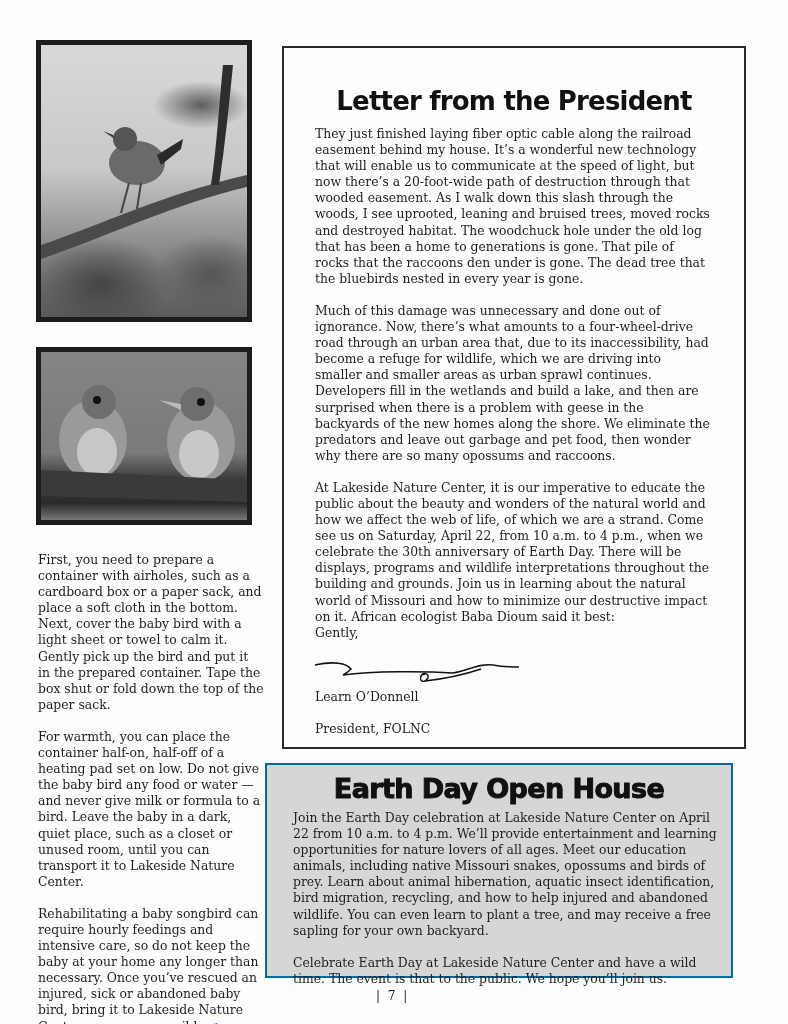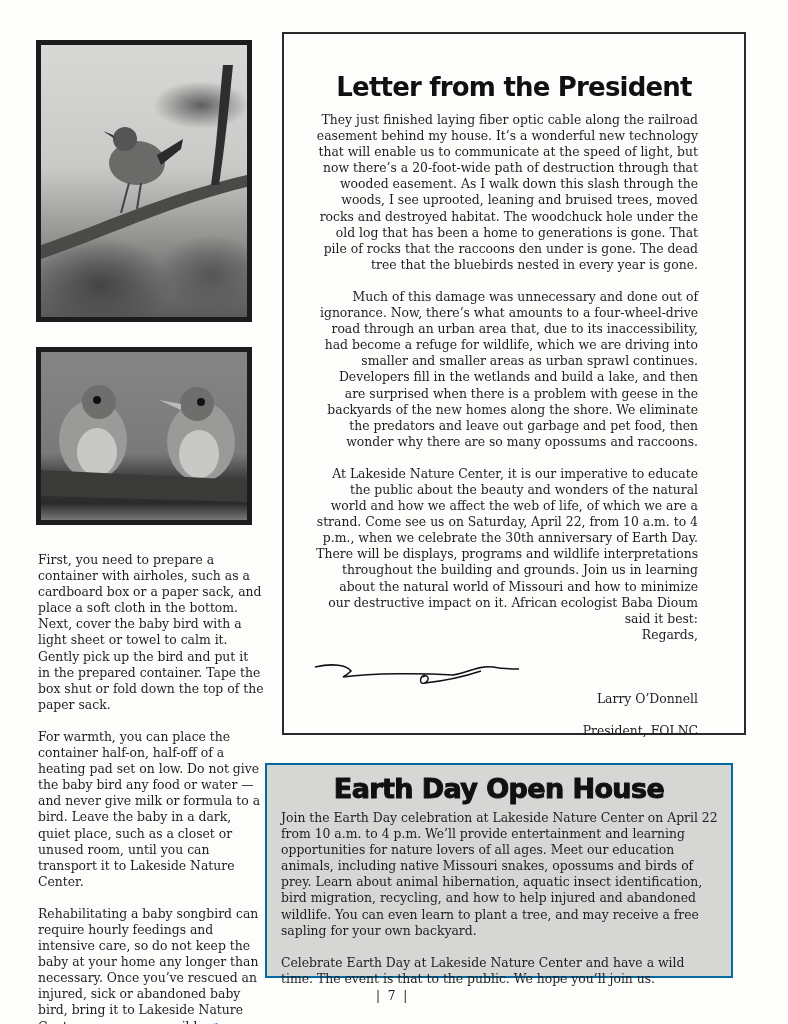--- a/index.html
+++ b/index.html
@@ -23,44 +23,44 @@
   #photo2 .img {
     background: linear-gradient(180deg, #858585 0%, #7a7a7a 60%, #3e3e3e 75%, #2a2a2a 90%, #777 100%);
   }
   .left-col {
     position: absolute; left: 38px; top: 548px; width: 226px;
     font-size: 12.4px; line-height: 16.1px;
   }
   .left-col p { margin: 4px 0 16px 0; }
   .paw { font-size: 10px; }
   .letter-box {
-    position: absolute; left: 282px; top: 32px; width: 464px; height: 703px;
+    position: absolute; left: 282px; top: 46px; width: 464px; height: 703px;
     border: 2px solid #2a2a2a; box-sizing: border-box; background: #fdfdfb;
   }
   .letter-title {
     font-family: "DejaVu Sans", "Liberation Sans", sans-serif; font-weight: bold;
     font-size: 26px; text-align: center; margin: 38px 0 10px 0; letter-spacing: -0.8px; color: #111;
   }
   .letter-body {
     margin: 0 30px 0 31px; font-size: 12.4px; line-height: 16.1px;
   }
-  .letter-body p { margin: 0 16px 16px 0; text-align: right; }
+  .letter-body p { margin: 0 4px 16px 0; }
   .signature { height: 32px; margin: 6px 0 0 -2px; }
   .sign-name { margin: 0; }
   .earth-box {
     position: absolute; left: 265px; top: 763px; width: 468px; height: 215px;
     border: 2px solid #0369a1; box-sizing: border-box; background: #d6d6d4;
   }
   .earth-title {
     font-family: "DejaVu Sans", "Liberation Sans", sans-serif; font-weight: 900;
     font-size: 27px; text-align: center; margin: 8px 0 6px 0; letter-spacing: -0.6px; color: #111;
     -webkit-text-stroke: 1px #111;
   }
   .earth-body { margin: 0 12px 0 14px; font-size: 12.4px; line-height: 16.1px; }
-  .earth-body p { margin: 0 0 16px 0; }
+  .earth-body p { margin: 0 0 16px 12px; }
   .page-number {
     position: absolute; left: 376px; top: 989px; font-size: 12px; letter-spacing: 2px;
   }
 </style>
 </head>
 <body>
 
 <div class="photo" id="photo1">
   <div class="img">
     <svg width="206" height="272" viewBox="0 0 206 272" style="position:absolute;left:0;top:0">
@@ -98,29 +98,29 @@
   <p>For warmth, you can place the container half-on, half-off of a heating pad set on low. Do not give the baby bird any food or water — and never give milk or formula to a bird. Leave the baby in a dark, quiet place, such as a closet or unused room, until you can transport it to Lakeside Nature Center.</p>
   <p><span>Rehabilitating a baby songbird can require hourly feedings and intensive care, so do not keep the baby at your home any longer than necessary. Once you’ve rescued an injured, sick or abandoned baby bird, bring it to Lakeside Nature Center as soon as possible.</span> <span class="paw">🐾</span></p>
 </div>
 
 <div class="letter-box">
   <div class="letter-title">Letter from the President</div>
   <div class="letter-body">
     <p>They just finished laying fiber optic cable along the railroad easement behind my house. It’s a wonderful new technology that will enable us to communicate at the speed of light, but now there’s a 20-foot-wide path of destruction through that wooded easement. As I walk down this slash through the woods, I see uprooted, leaning and bruised trees, moved rocks and destroyed habitat. The woodchuck hole under the old log that has been a home to generations is gone. That pile of rocks that the raccoons den under is gone. The dead tree that the bluebirds nested in every year is gone.</p>
     <p>Much of this damage was unnecessary and done out of ignorance. Now, there’s what amounts to a four-wheel-drive road through an urban area that, due to its inaccessibility, had become a refuge for wildlife, which we are driving into smaller and smaller areas as urban sprawl continues. Developers fill in the wetlands and build a lake, and then are surprised when there is a problem with geese in the backyards of the new homes along the shore. We eliminate the predators and leave out garbage and pet food, then wonder why there are so many opossums and raccoons.</p>
     <p style="margin-bottom:0">At Lakeside Nature Center, it is our imperative to educate the public about the beauty and wonders of the natural world and how we affect the web of life, of which we are a strand. Come see us on Saturday, April 22, from 10 a.m. to 4 p.m., when we celebrate the 30th anniversary of Earth Day. There will be displays, programs and wildlife interpretations throughout the building and grounds. Join us in learning about the natural world of Missouri and how to minimize our destructive impact on it. African ecologist Baba Dioum said it best:</p>
-    <p>Regards,</p>
+    <p>Gently,</p>
     <div class="signature">
       <svg width="210" height="32" viewBox="0 0 210 32">
         <path d="M2 8 C20 4 34 6 38 12 C34 16 30 18 30 18 C60 14 110 14 140 16 C155 14 165 6 180 8 C190 10 198 10 206 10" fill="none" stroke="#111" stroke-width="1.6"></path>
         <path d="M112 16 C106 18 106 26 112 24 C118 20 114 14 110 18" fill="none" stroke="#111" stroke-width="1.4"></path>
         <path d="M112 24 C130 22 150 18 168 12" fill="none" stroke="#111" stroke-width="1.4"></path>
       </svg>
     </div>
-    <p class="sign-name">Larry O’Donnell</p>
+    <p class="sign-name">Learn O’Donnell</p>
     <p class="sign-name">President, FOLNC</p>
   </div>
 </div>
 
 <div class="earth-box">
   <div class="earth-title">Earth Day Open House</div>
   <div class="earth-body">
     <p>Join the Earth Day celebration at Lakeside Nature Center on April 22 from 10 a.m. to 4 p.m. We’ll provide entertainment and learning opportunities for nature lovers of all ages. Meet our education animals, including native Missouri snakes, opossums and birds of prey. Learn about animal hibernation, aquatic insect identification, bird migration, recycling, and how to help injured and abandoned wildlife. You can even learn to plant a tree, and may receive a free sapling for your own backyard.</p>
     <p>Celebrate Earth Day at Lakeside Nature Center and have a wild time. The event is that to the public. We hope you’ll join us.</p>
   </div>

